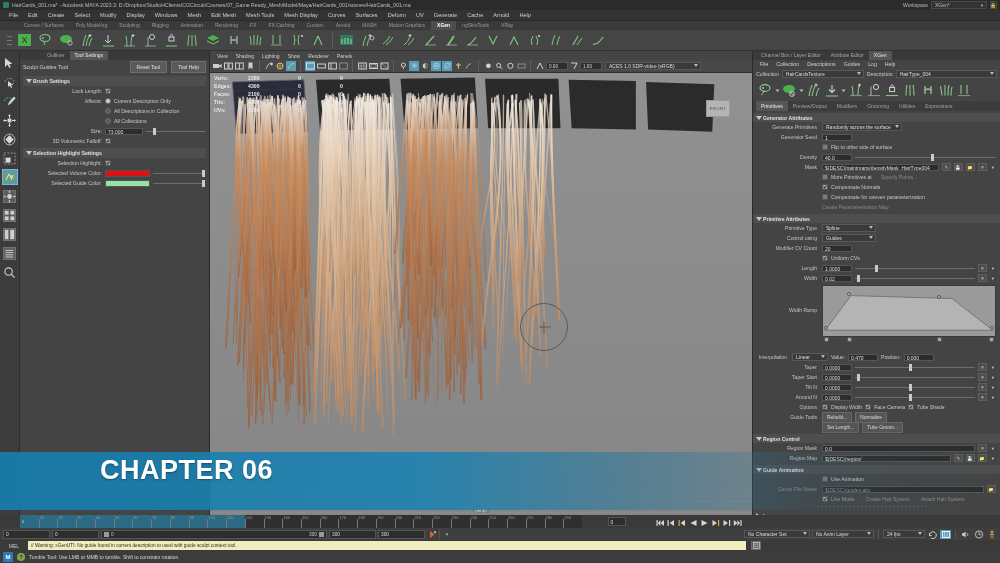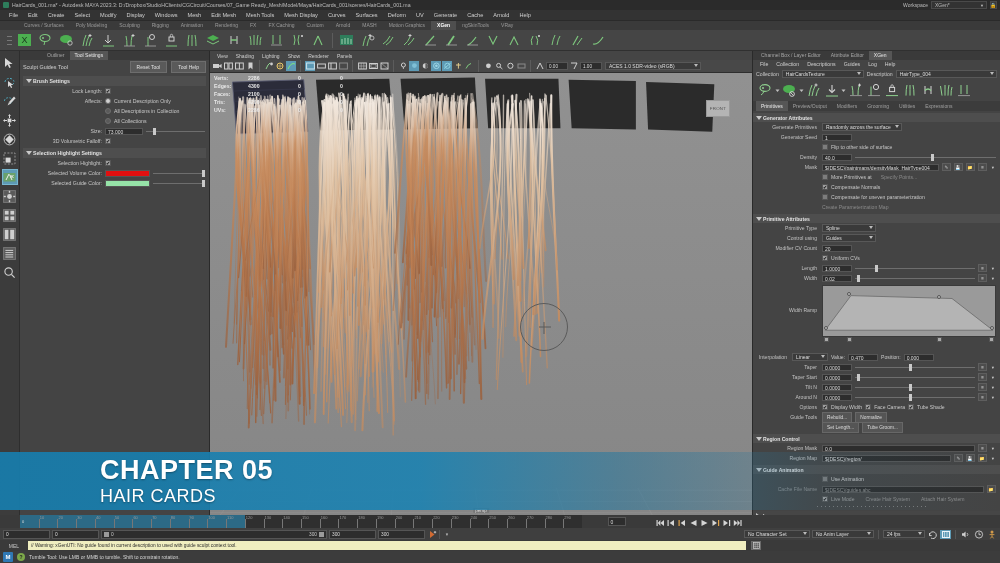--- a/index.html
+++ b/index.html
@@ -1983,17 +1983,16 @@
     </span>
   </div>
 
   <div class="helpline">
     <span class="mlogo">M</span>
     <span class="q">?</span>
     <span>Tumble Tool: Use LMB or MMB to tumble. Shift to constrain rotation.</span>
   </div>
 
   <div class="chapter">
-    <span class="c1">CHAPTER 05</span>
-    <span class="c2">HAIR CARDS</span>
+    <span class="c1">CHAPTER 06</span>
   </div>
 
 </div>
 
 </body></html>

